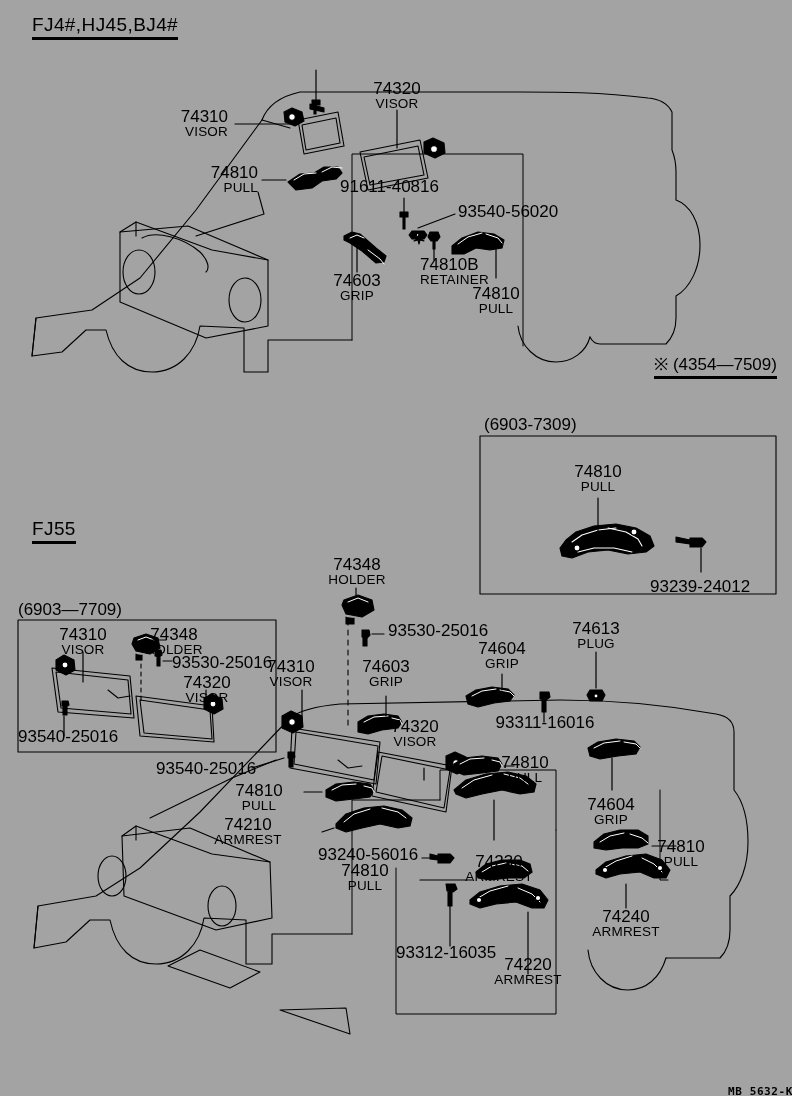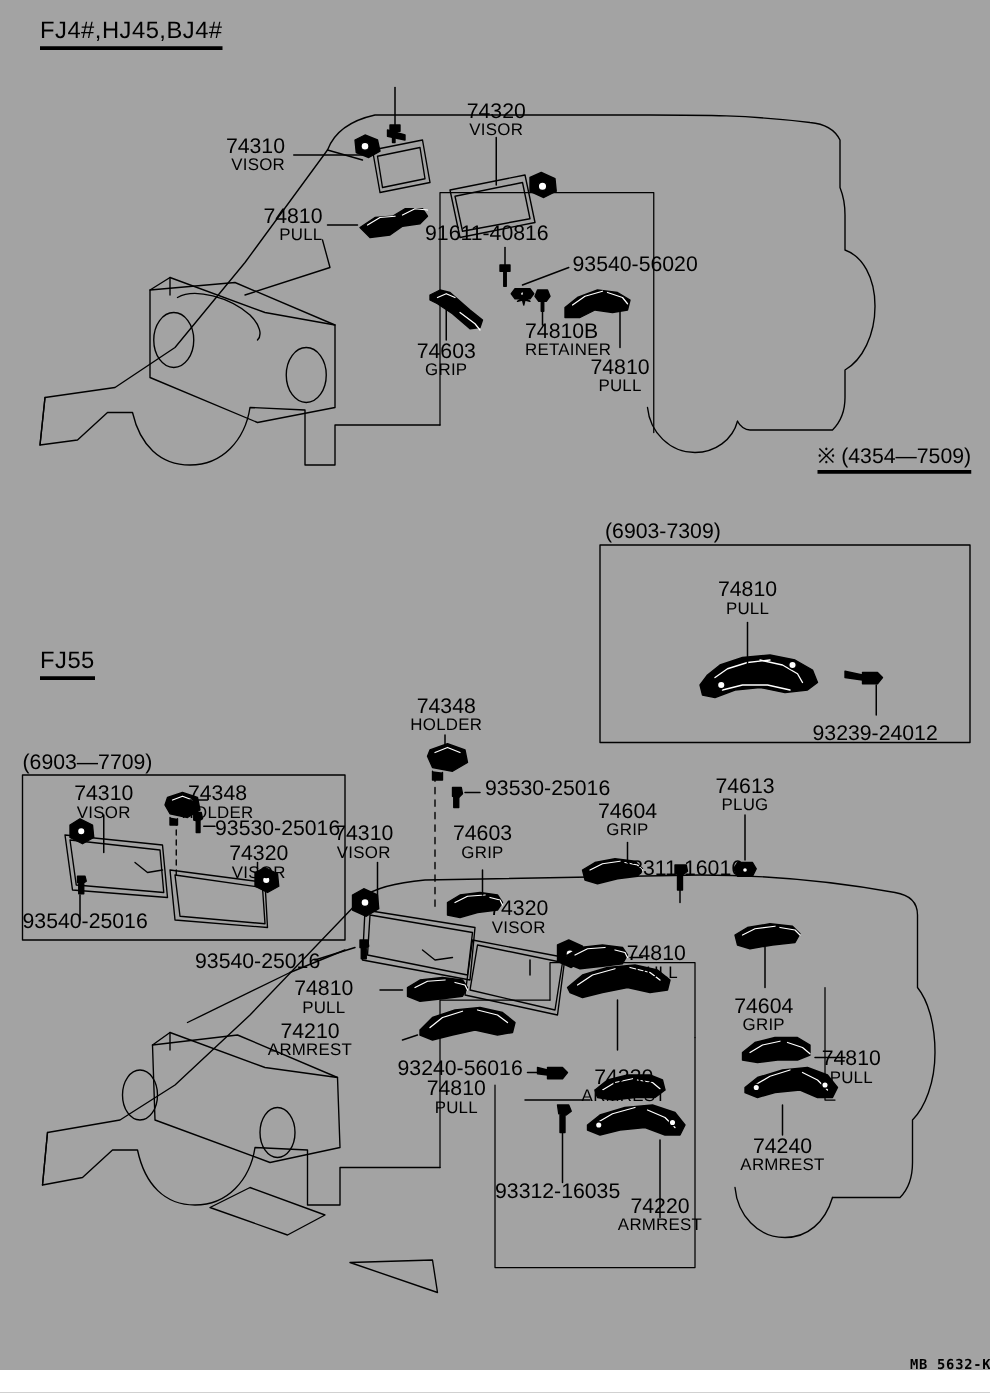--- a/index.html
+++ b/index.html
@@ -482,21 +482,21 @@
   <div class="lbl ctr" style="left:447px; top:640px; width:110px;">
     <span class="num">74604</span>
     <span class="sub">GRIP</span>
   </div>
 
   <div class="lbl ctr" style="left:541px; top:620px; width:110px;">
     <span class="num">74613</span>
     <span class="sub">PLUG</span>
   </div>
 
-  <div class="lbl ctr" style="left:488px; top:686px; width:114px;">
+  <div class="lbl ctr" style="left:488px; top:714px; width:114px;">
     <span class="num">93311-16016</span>
   </div>
 
   <div class="lbl ctr" style="left:360px; top:718px; width:110px;">
     <span class="num">74320</span>
     <span class="sub">VISOR</span>
   </div>
 
   <div class="lbl lt" style="left:156px; top:760px;">
     <span class="num">93540-25016</span>

